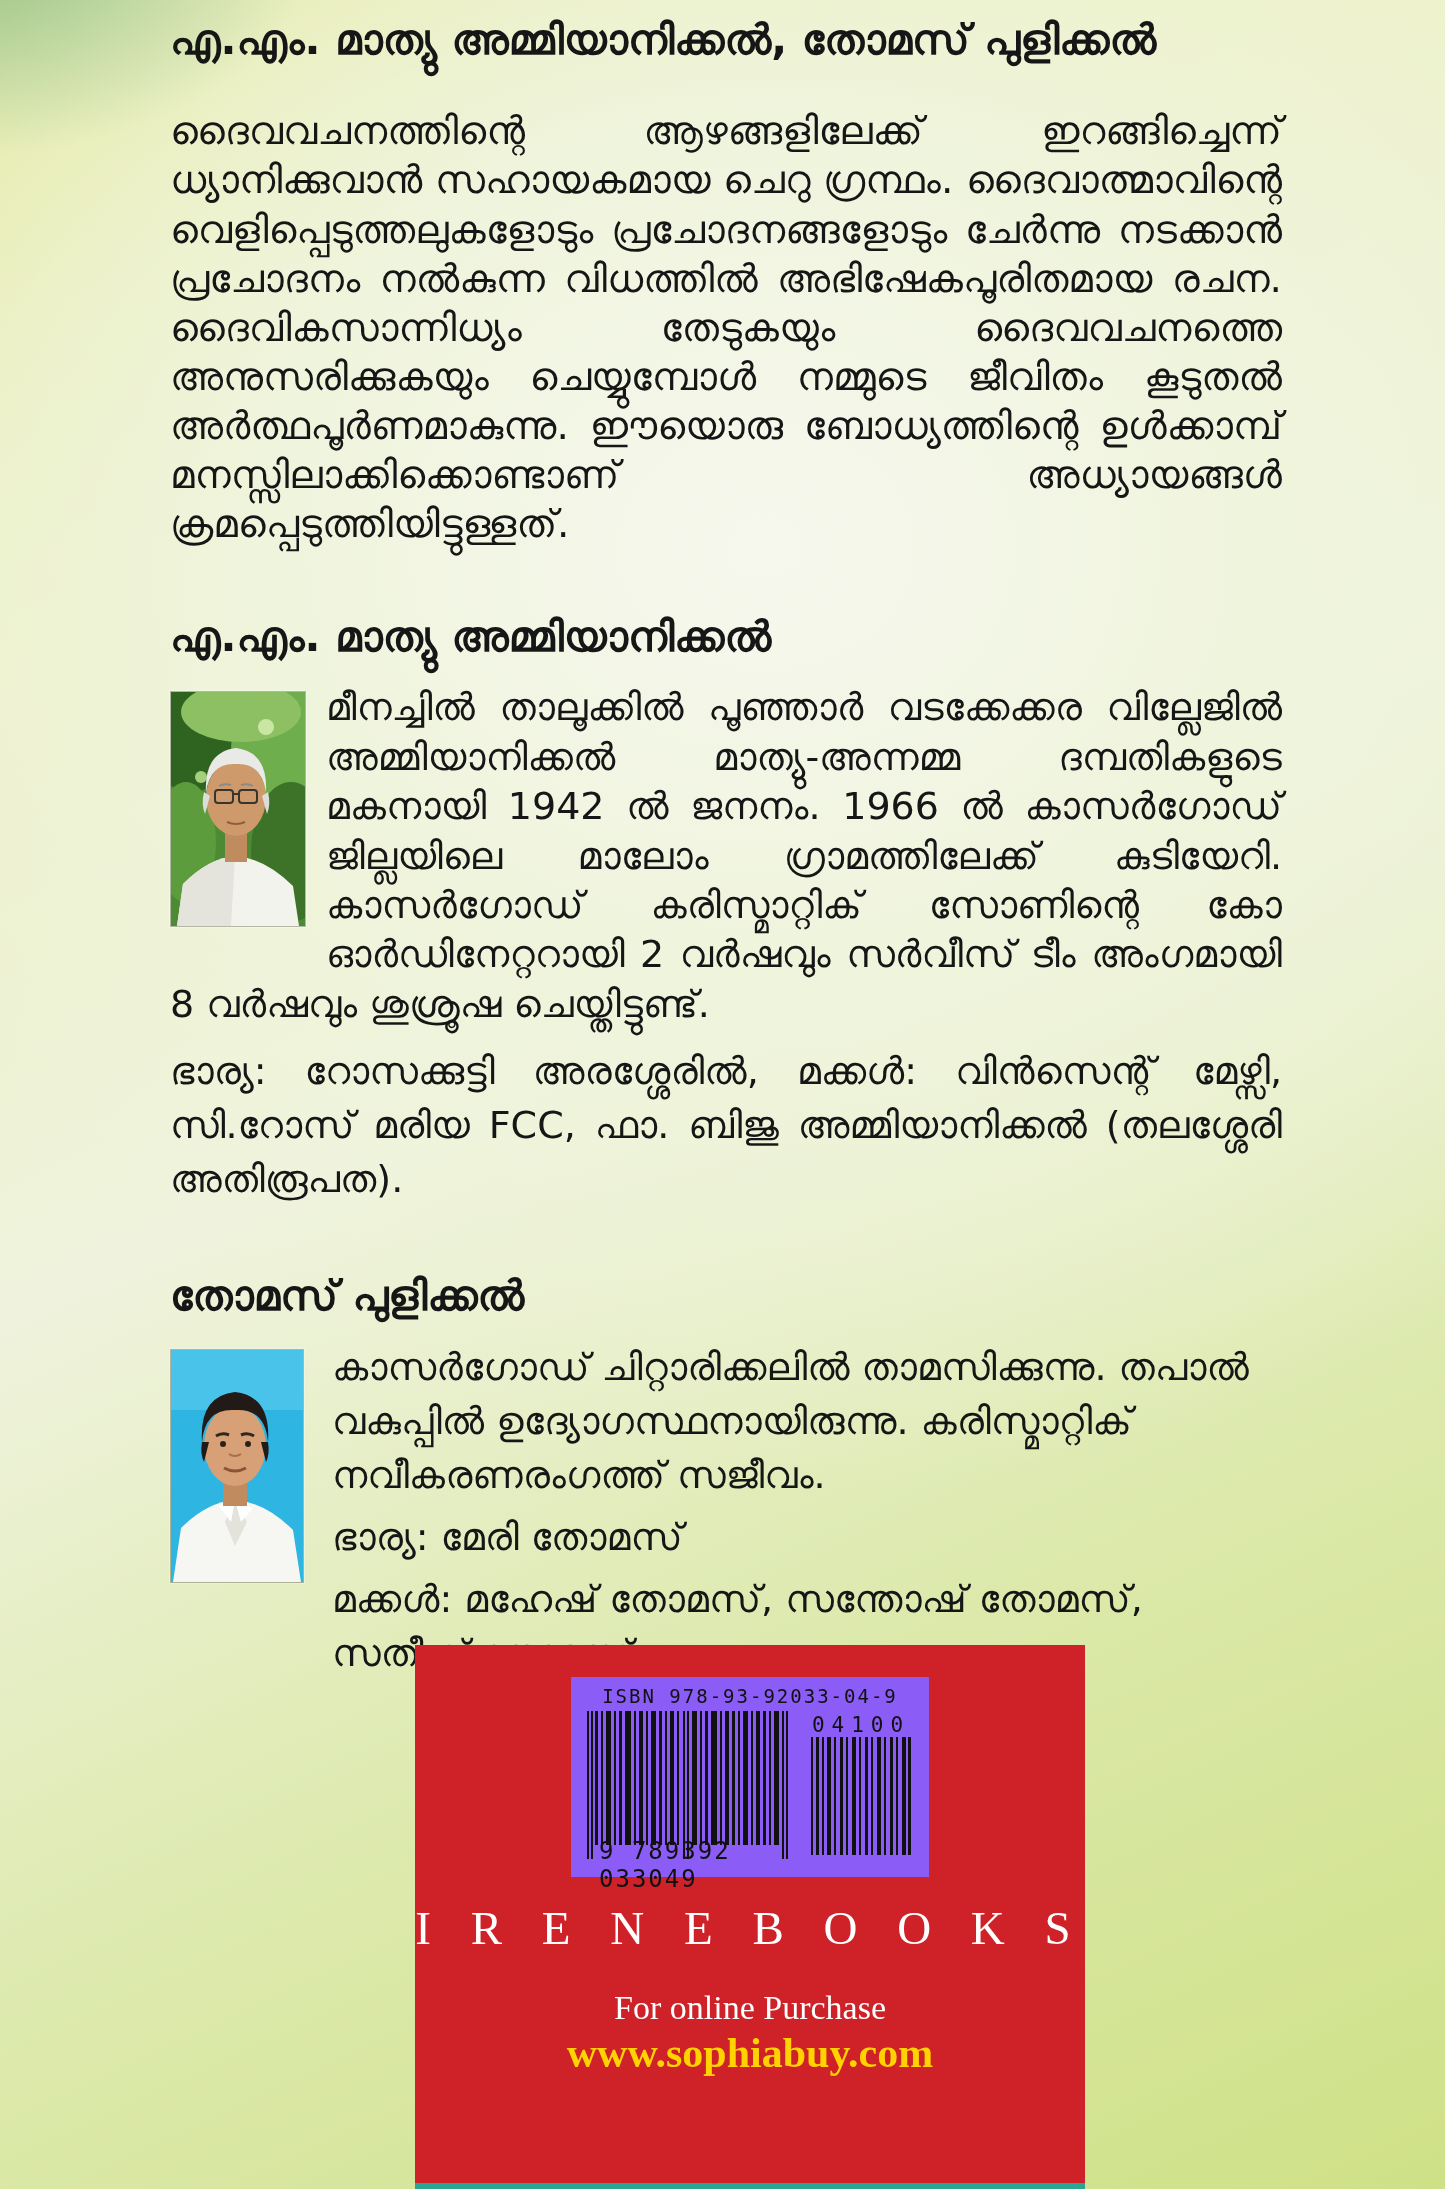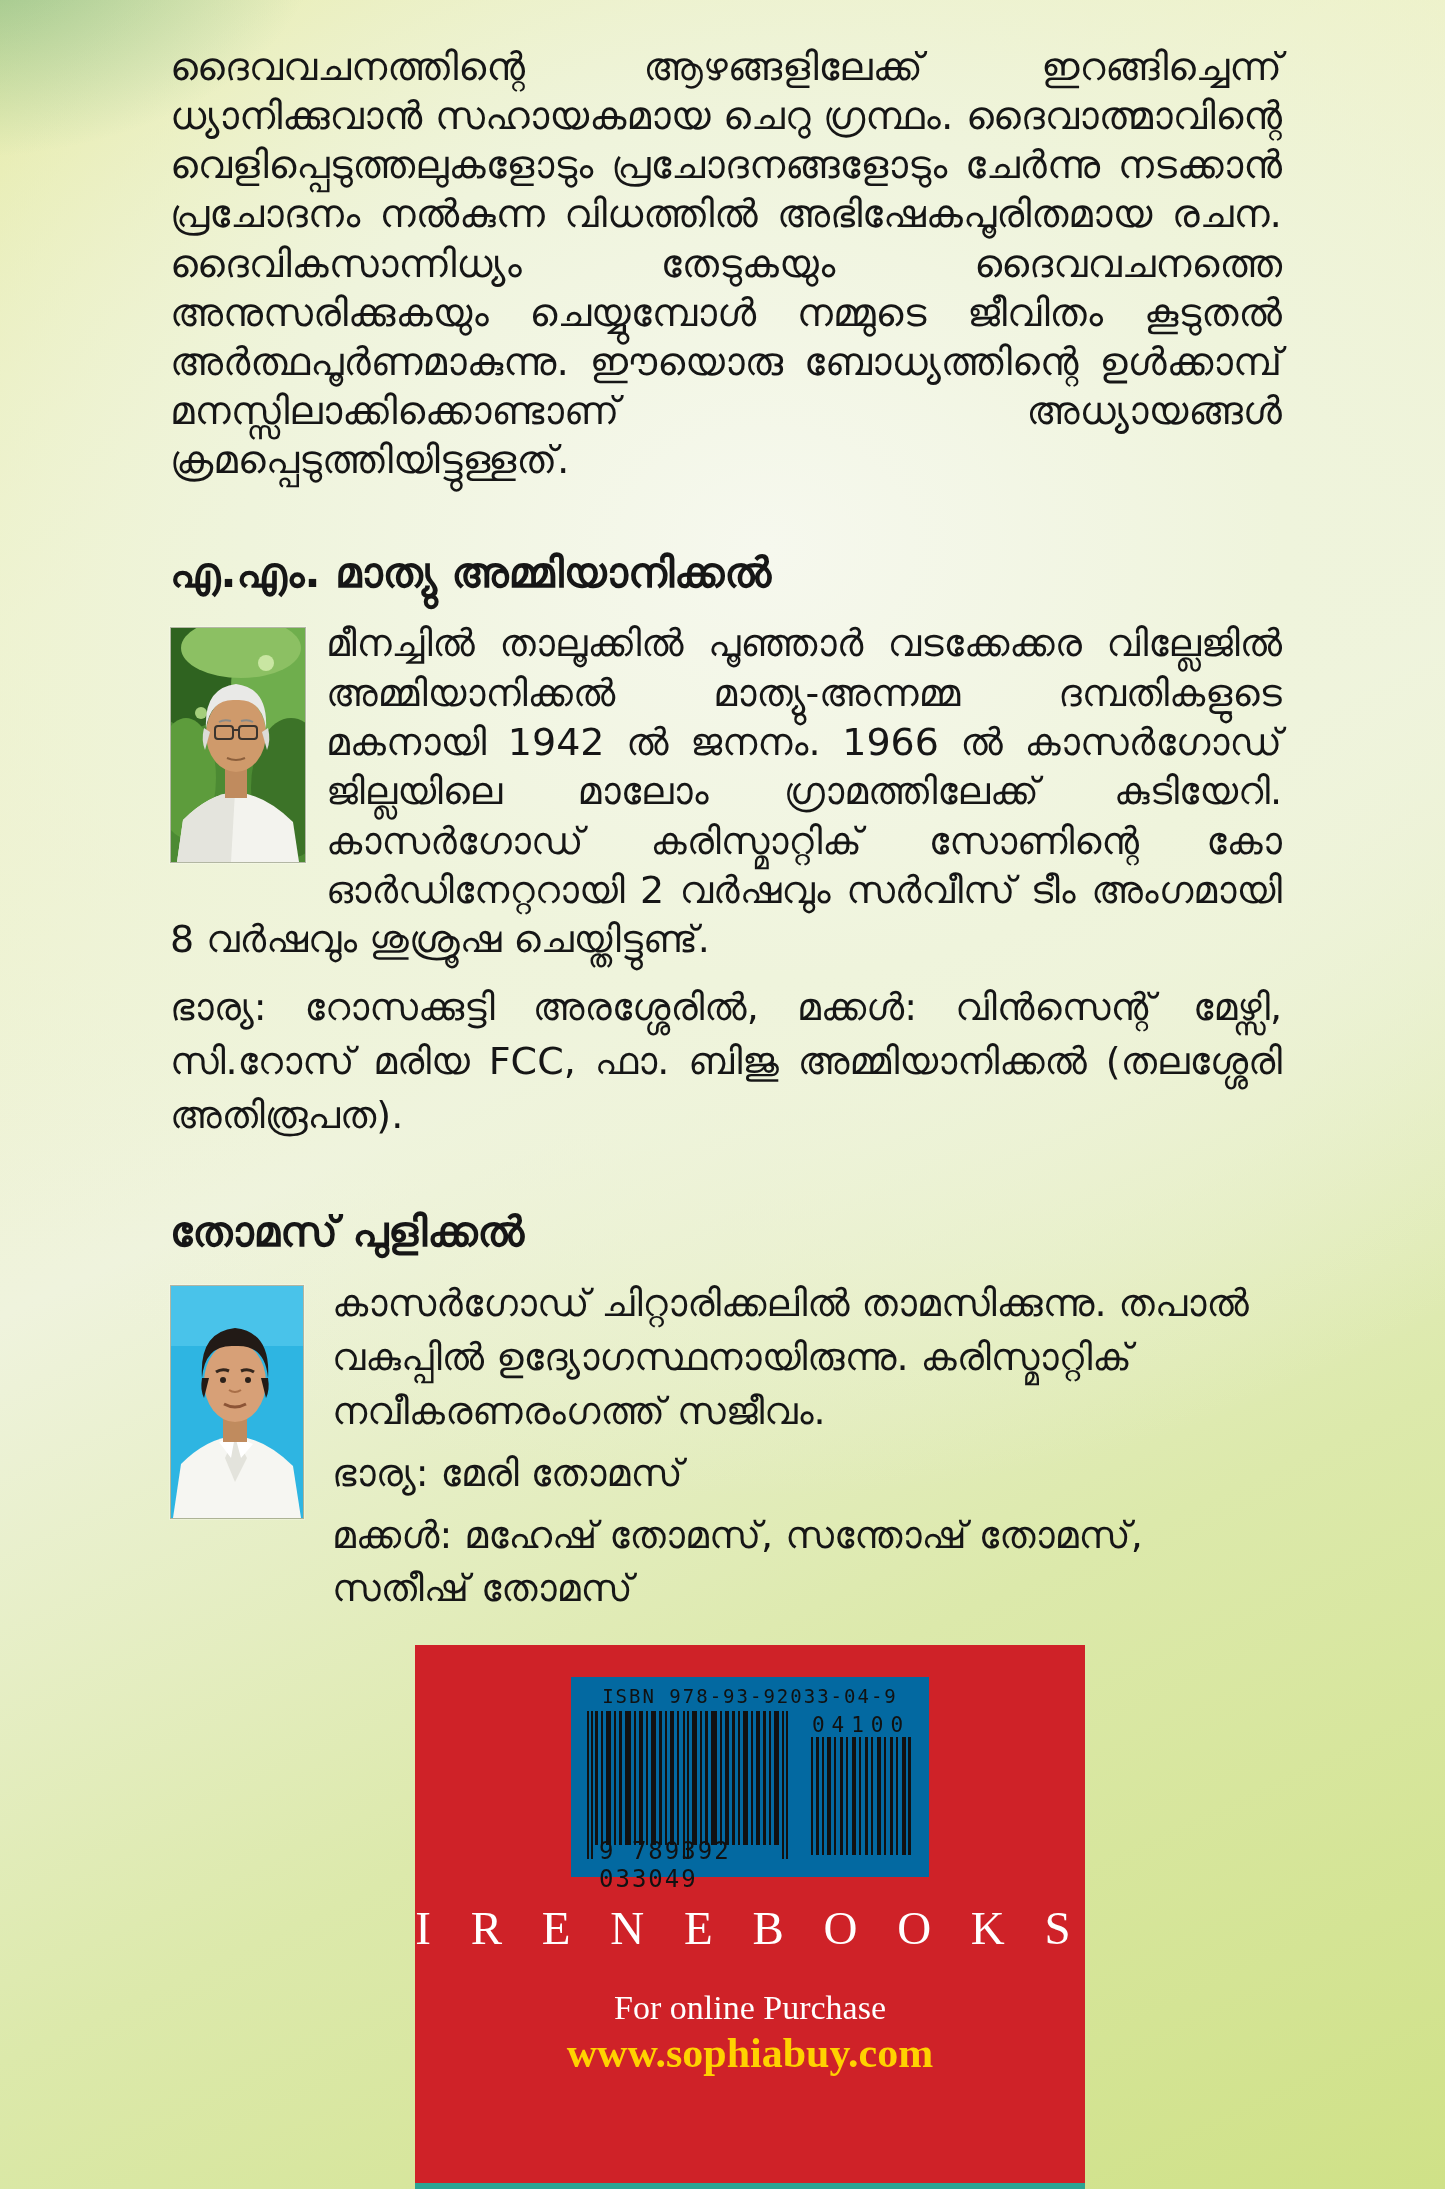--- a/index.html
+++ b/index.html
@@ -49,21 +49,21 @@
   .photo2{ flex:none; width:132px; height:232px; margin-top:8px; }
   .bio-col p{ margin:0 0 8px 0; font-size:38px; line-height:1.42; font-weight:500; }
 
   
   .footer{
     position:absolute; left:415px; top:1645px; width:670px; height:544px;
     background:#cf2228; text-align:center;
   }
   .barcode-box{
     width:358px; height:200px; margin:32px auto 0 auto;
-    background:#0369a1; padding-top:8px; box-sizing:border-box;
+    background:#8b5cf6; padding-top:8px; box-sizing:border-box;
   }
   .isbn-line{
     font-family:"DejaVu Sans Mono", monospace;
     font-size:19px; letter-spacing:2px; color:#111; text-align:center;
   }
   .bars-row{
     display:flex; justify-content:center; align-items:flex-start; gap:18px; margin-top:4px;
   }
   .main-code{ width:204px; }
   .main-code svg{ display:block; }
@@ -101,20 +101,21 @@
   .teal-strip{
     position:absolute; left:0; right:0; bottom:0; height:6px; background:#2aa493;
   }
 </style>
 </head>
 <body>
 
 <div class="page">
   <div class="content">
 
+    <div class="byline">എ.എം. മാത്യു അമ്മിയാനിക്കൽ, തോമസ് പുളിക്കൽ</div>
 
     <p class="desc">ദൈവവചനത്തിന്റെ ആഴങ്ങളിലേക്ക് ഇറങ്ങിച്ചെന്ന് ധ്യാനിക്കുവാൻ സഹായകമായ ചെറു ഗ്രന്ഥം. ദൈവാത്മാവിന്റെ വെളിപ്പെടുത്തലുകളോടും പ്രചോദനങ്ങളോടും ചേർന്നു നടക്കാൻ പ്രചോദനം നൽകുന്ന വിധത്തിൽ അഭിഷേകപൂരിതമായ രചന. ദൈവികസാന്നിധ്യം തേടുകയും ദൈവവചനത്തെ അനുസരിക്കുകയും ചെയ്യുമ്പോൾ നമ്മുടെ ജീവിതം കൂടുതൽ അർത്ഥപൂർണമാകുന്നു. ഈയൊരു ബോധ്യത്തിന്റെ ഉൾക്കാമ്പ് മനസ്സിലാക്കിക്കൊണ്ടാണ് അധ്യായങ്ങൾ ക്രമപ്പെടുത്തിയിട്ടുള്ളത്.</p>
 
     <section>
       <h2 class="section-head">എ.എം. മാത്യു അമ്മിയാനിക്കൽ</h2>
       <div class="bio-block">
         <div class="photo photo1">
           <svg width="134" height="234" viewBox="0 0 134 234" xmlns="http://www.w3.org/2000/svg">
             <rect width="134" height="234" fill="#4c8a33"></rect>
             <ellipse cx="20" cy="40" rx="45" ry="60" fill="#2f6320"></ellipse>

